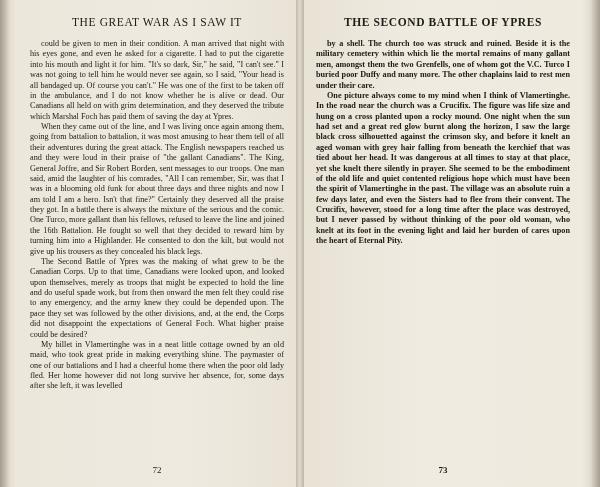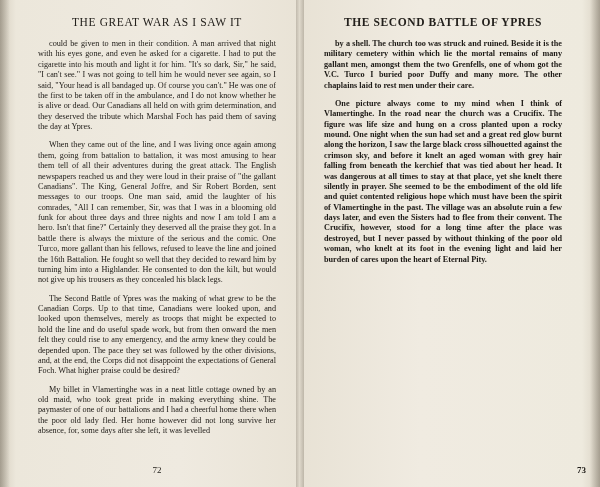--- a/index.html
+++ b/index.html
@@ -56,40 +56,40 @@
     white-space: nowrap;
   }
   .col {
     font-size: 8.2px;
     line-height: 1.265;
     text-align: justify;
     color: #1d1a16;
     hyphens: manual;
   }
   .col p {
-    margin: 8px;
+    margin: 0;
     text-indent: 11px;
   }
   .folio {
     position: absolute;
     bottom: 12px;
     font-size: 9px;
     color: #23201c;
   }
   .folio-left {
     left: 0;
     width: 300px;
     text-align: center;
     padding-left: 14px;
     box-sizing: border-box;
   }
   .folio-right {
     left: 0;
     width: 300px;
-    text-align: right;
+    text-align: center;
     padding-right: 14px;
     box-sizing: border-box;
   }
   .edge-shadow-l {
     position: absolute;
     left: 0; top: 0; width: 10px; height: 487px;
     background: linear-gradient(to right, rgba(70,62,50,0.35), rgba(70,62,50,0));
     pointer-events: none;
   }
   .edge-shadow-r {

